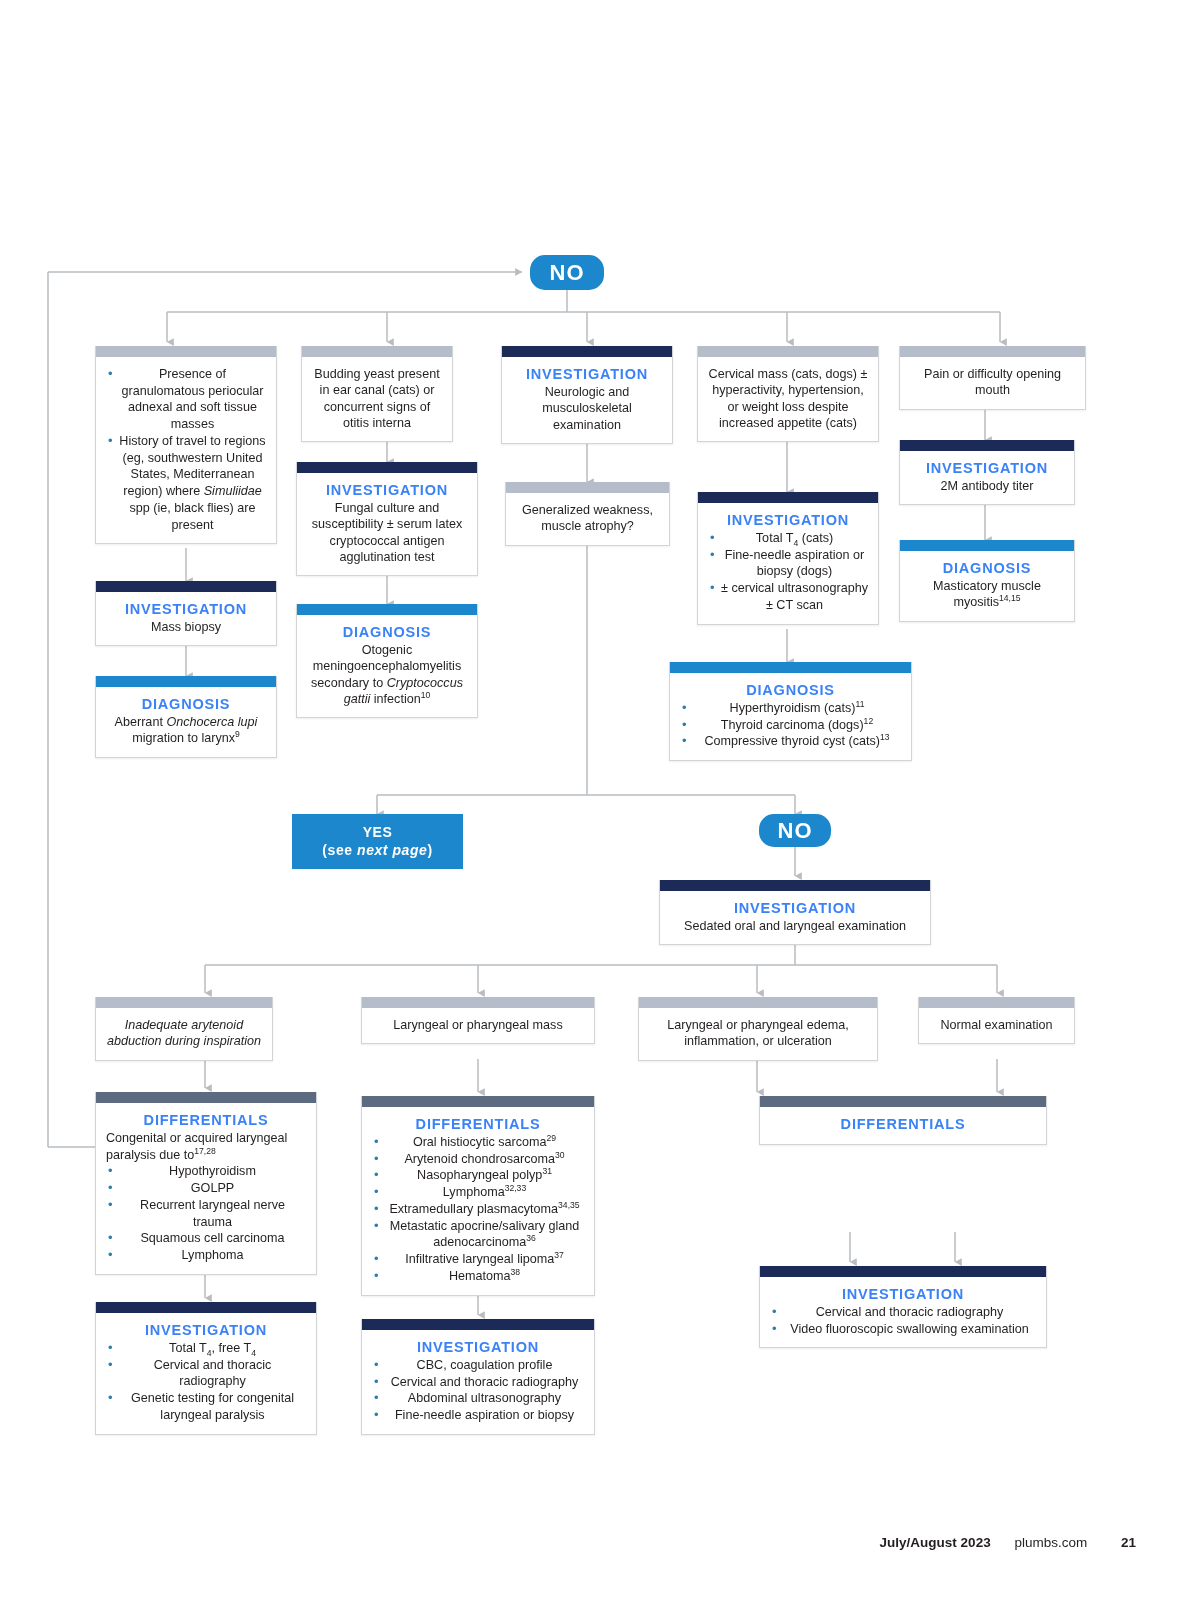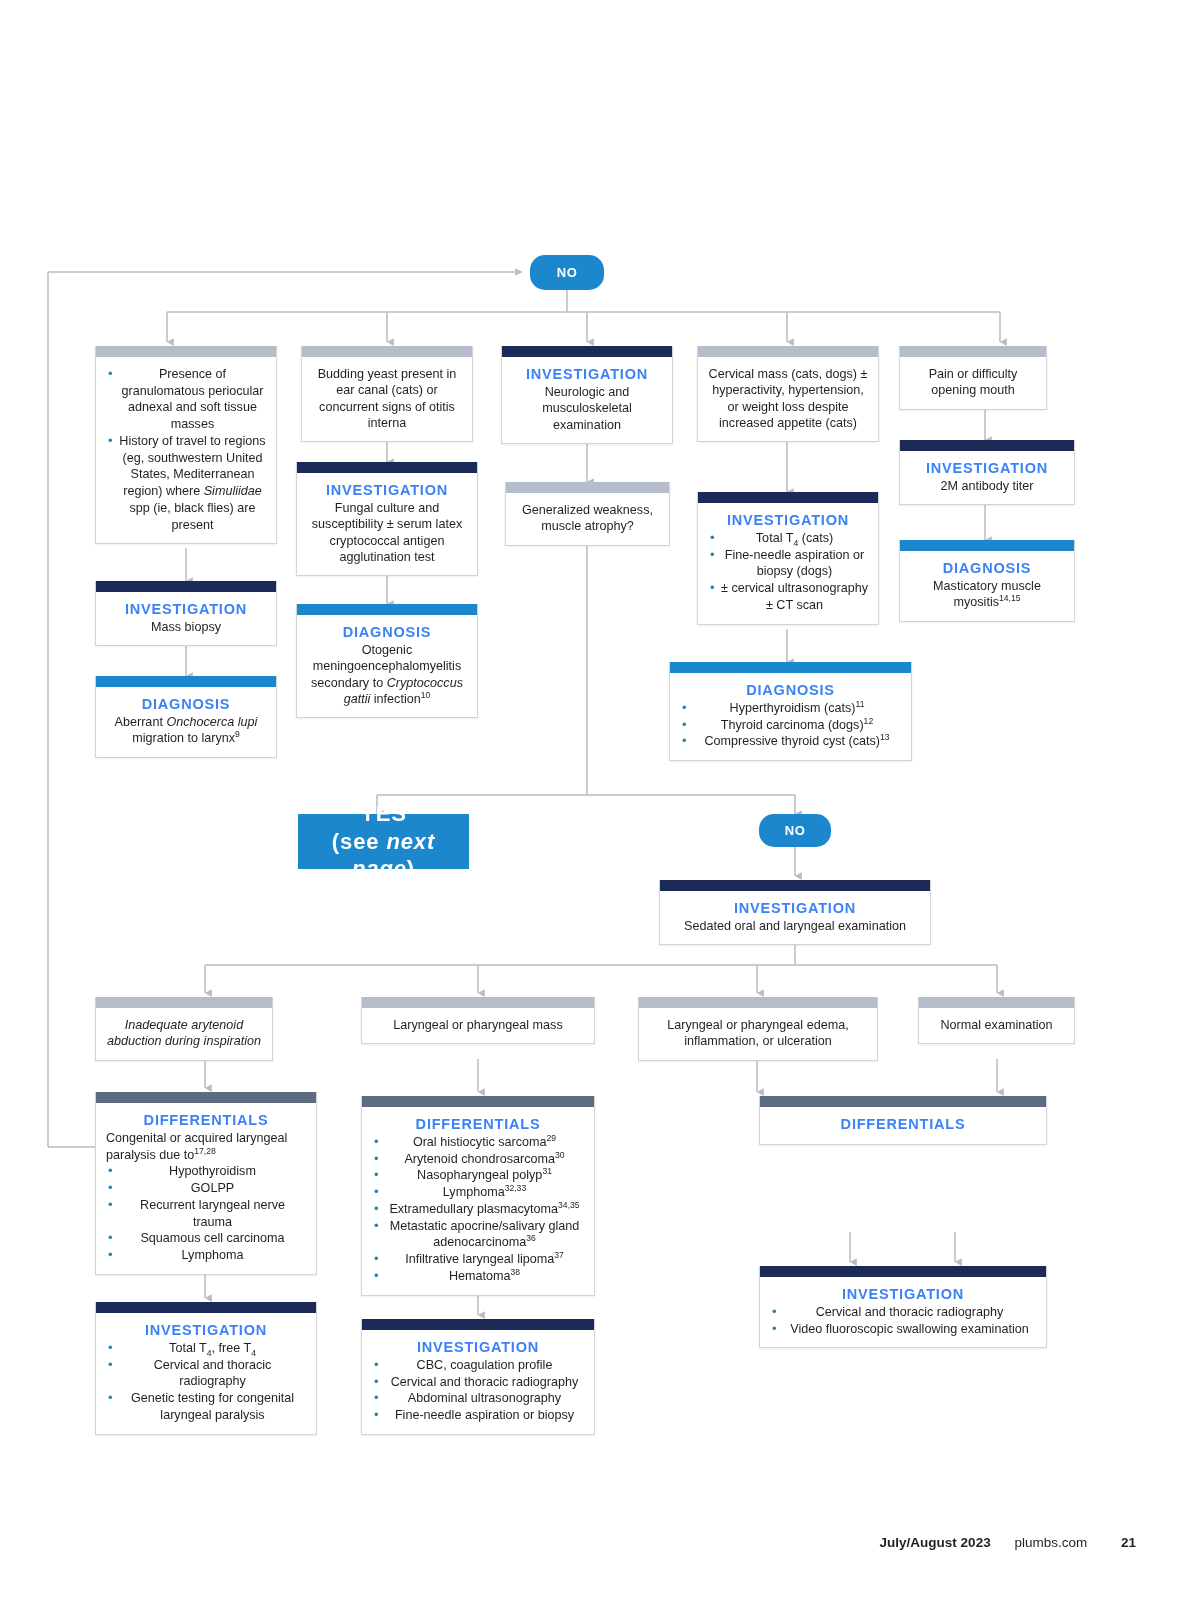--- a/index.html
+++ b/index.html
@@ -45,22 +45,22 @@
   .lead { font-size:12.6px; line-height:1.33; }
   i { font-style:italic; }
   sup { font-size:8.6px; vertical-align:super; line-height:0;margin-top:40px; }
   sub { font-size:8.6px; vertical-align:sub; line-height:0; }
 
   .tag {
     position:absolute; background:#1c87cc; color:#fff;
     font-weight:bold; display:flex; align-items:center; justify-content:center;
     text-align:center; letter-spacing:.04em;
   }
-  .tag.small { font-size:13px;border-radius:15px; }
-  .tag.big { font-size:22px; line-height:1.25;margin-left:6px; }
+  .tag.small { font-size:22px;border-radius:15px; }
+  .tag.big { font-size:14px; line-height:1.25; }
   .tag .reg { font-weight:bold; }
   .tag .ital { font-style:italic; }
 
   .footer {
     position:absolute; left:0; right:0; bottom:56px;
     text-align:right; padding-right:64px;
     font-size:13.5px; color:#231f20;
   }
   .footer .date { font-weight:bold; }
   .footer .site { margin-left:20px; }
@@ -157,21 +157,21 @@
   </div>
 
   <div class="box" style="left:95px; top:676px; width:182px;">
     <div class="cap blue"></div>
     <div class="inner center">
       <div class="ttl">DIAGNOSIS</div>
       <div class="body-txt">Aberrant <i>Onchocerca lupi</i> migration to larynx<sup>9</sup></div>
     </div>
   </div>
 
-  <div class="box" style="left:301px; top:346px; width:172px;">
+  <div class="box" style="left:301px; top:346px; width:152px;">
     <div class="cap grey"></div>
     <div class="inner center">
       <div class="body-txt">Budding yeast present in ear canal (cats) or concurrent signs of otitis interna</div>
     </div>
   </div>
 
   <div class="box" style="left:296px; top:462px; width:182px;">
     <div class="cap navy"></div>
     <div class="inner center">
       <div class="ttl">INVESTIGATION</div>
@@ -226,21 +226,21 @@
     <div class="inner">
       <div class="ttl">DIAGNOSIS</div>
       <ul class="bul">
         <li>Hyperthyroidism (cats)<sup>11</sup></li>
         <li>Thyroid carcinoma (dogs)<sup>12</sup></li>
         <li>Compressive thyroid cyst (cats)<sup>13</sup></li>
       </ul>
     </div>
   </div>
 
-  <div class="box" style="left:899px; top:346px; width:148px;">
+  <div class="box" style="left:899px; top:346px; width:187px;">
     <div class="cap grey"></div>
     <div class="inner center">
       <div class="body-txt">Pain or difficulty opening mouth</div>
     </div>
   </div>
 
   <div class="box" style="left:899px; top:440px; width:176px;">
     <div class="cap navy"></div>
     <div class="inner center">
       <div class="ttl">INVESTIGATION</div>

